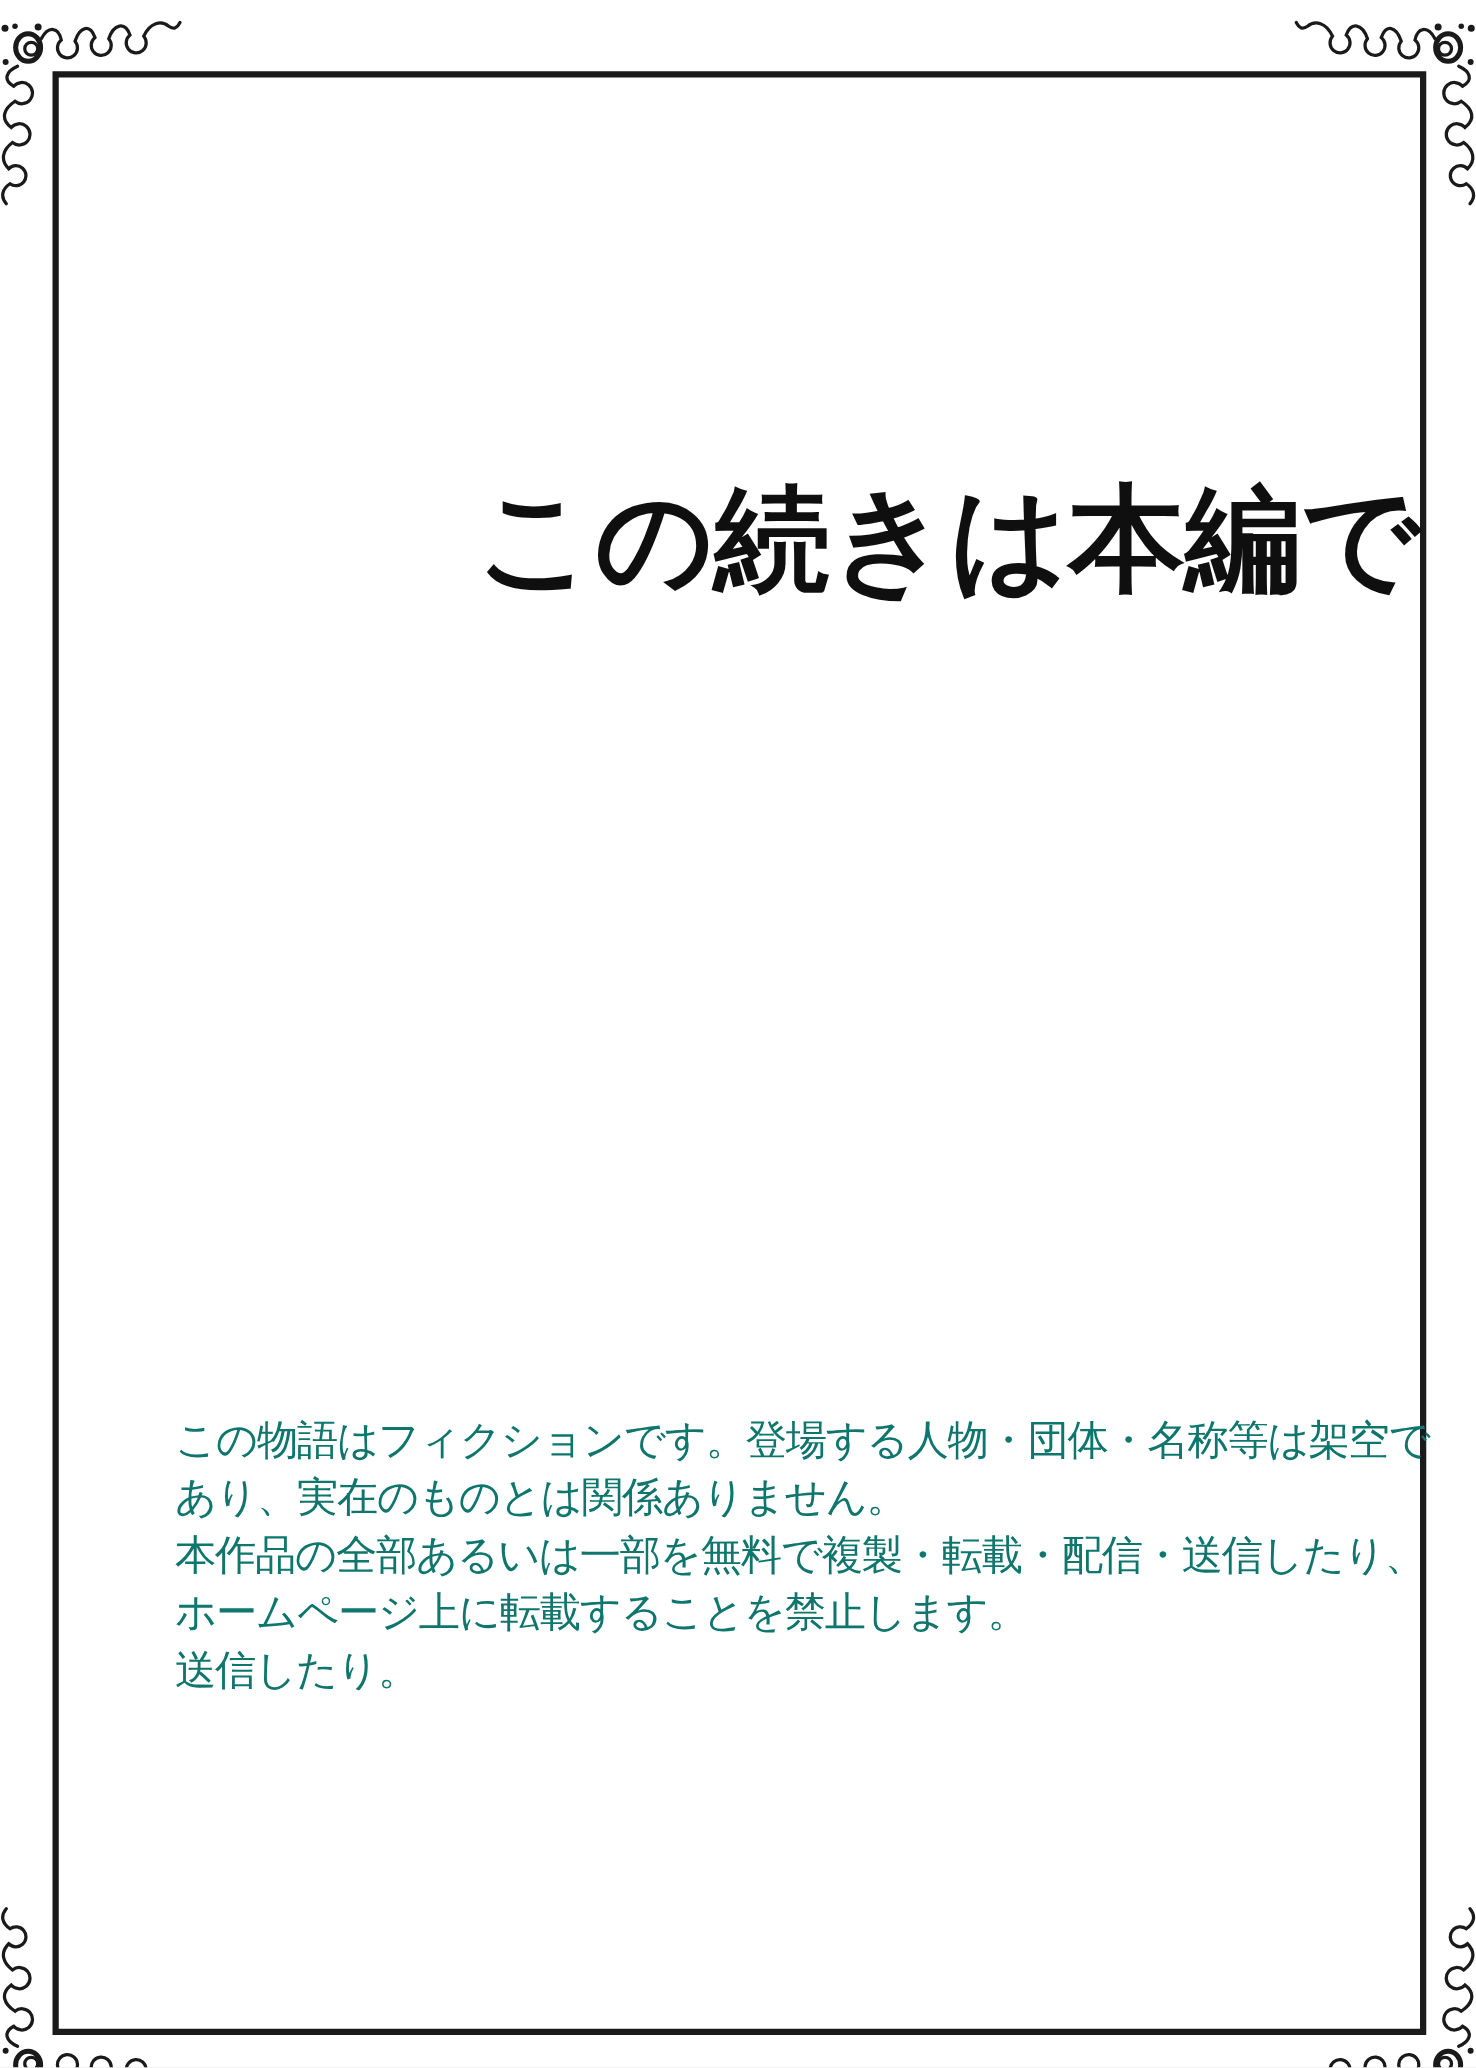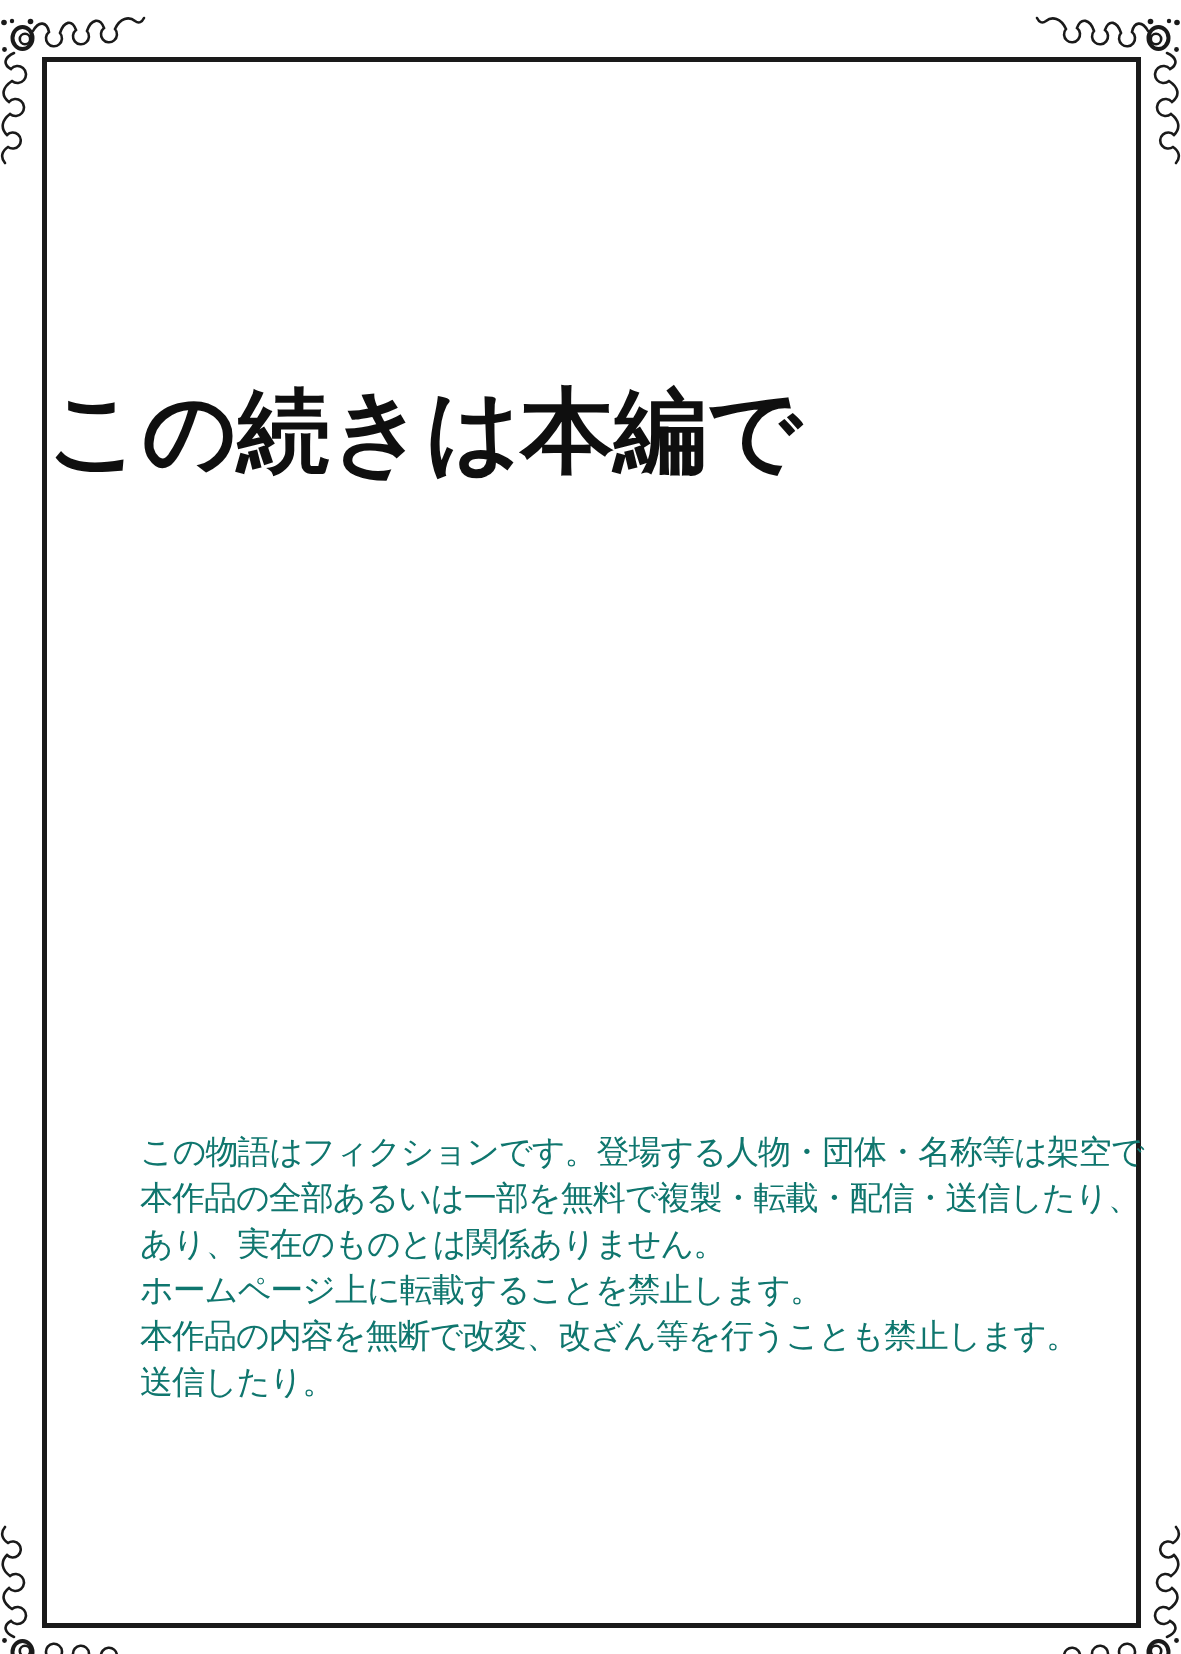--- a/index.html
+++ b/index.html
@@ -18,21 +18,21 @@
     top: 57px;
     width: 1099px;
     height: 1571px;
     border: 5px solid #1a1a1a;
   }
   .title {
     position: absolute;
     left: 47px;
     top: 375px;
     width: 1089px;
-    text-align: left;
+    text-align: right;
     font-size: 93px;
     line-height: 112px;
     font-weight: 700;
     color: #0f0f0f;
     letter-spacing: 0px;
     white-space: nowrap;
   }
   .disclaimer {
     position: absolute;
     left: 140px;
@@ -112,20 +112,19 @@
     </svg>
 
   <div class="frame"></div>
 
   <div class="title">
     <div>この続きは本編で</div>
   </div>
 
   <div class="disclaimer">
     <div>この物語はフィクションです。登場する人物・団体・名称等は架空で</div>
+    <div>あり、実在のものとは関係ありません。</div>
     <div>本作品の全部あるいは一部を無料で複製・転載・配信・送信したり、</div>
-    <div>あり、実在のものとは関係ありません。</div>
     <div>ホームページ上に転載することを禁止します。</div>
-    <div>本作品の内容を無断で改変、改ざん等を行うことも禁止します。</div>
     <div>送信したり。</div>
   </div>
 
 </div>
 
 </body></html>

